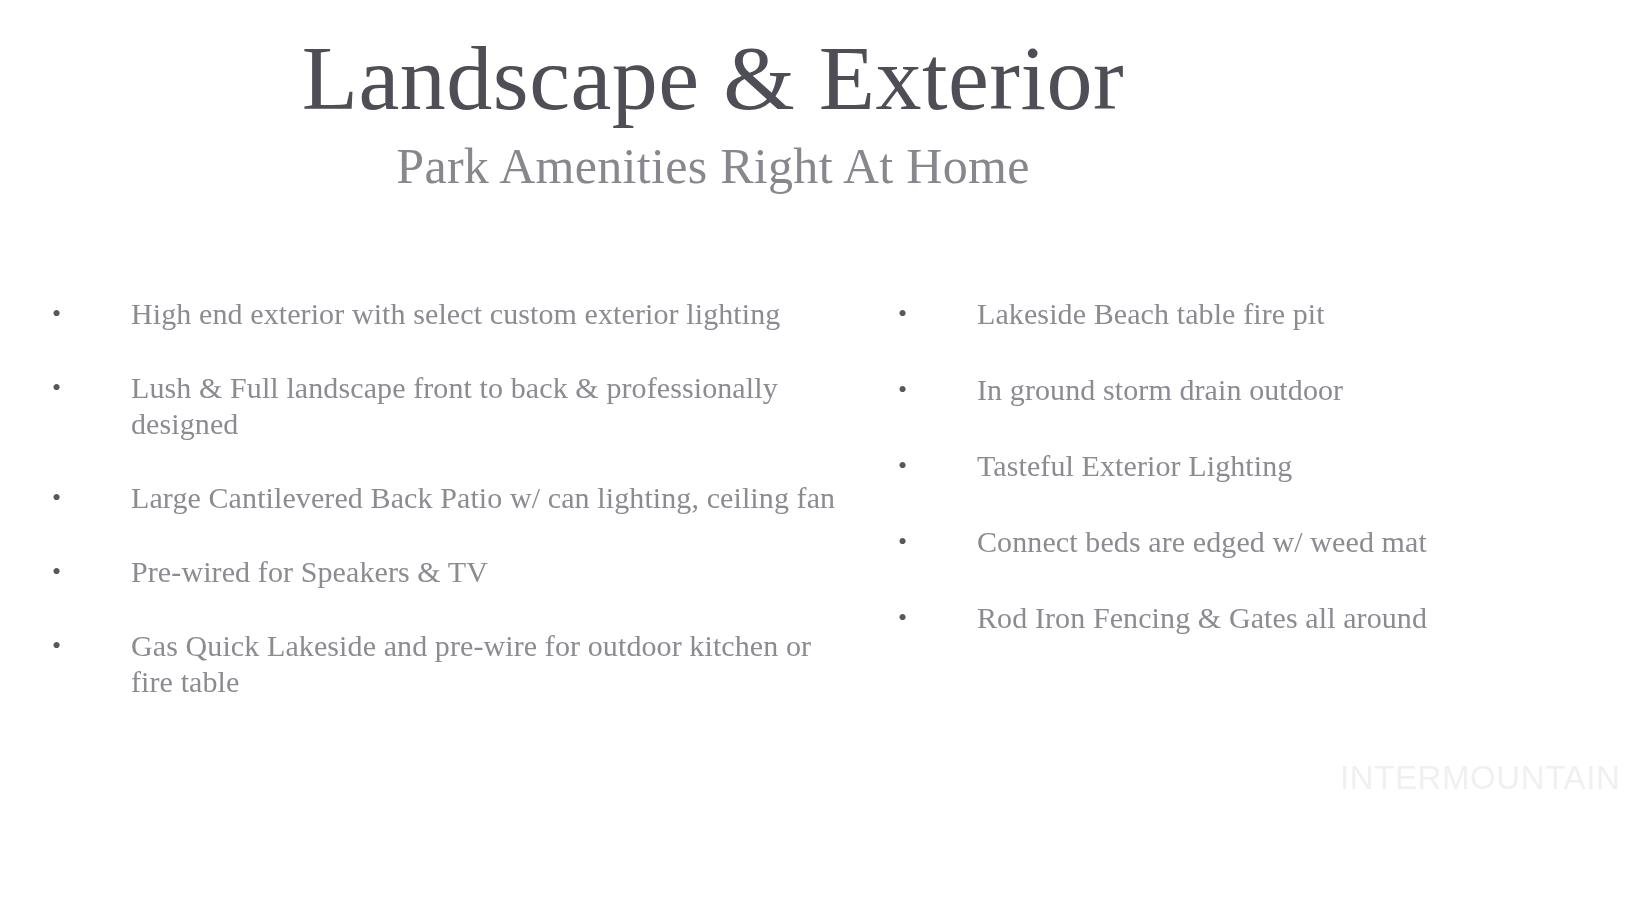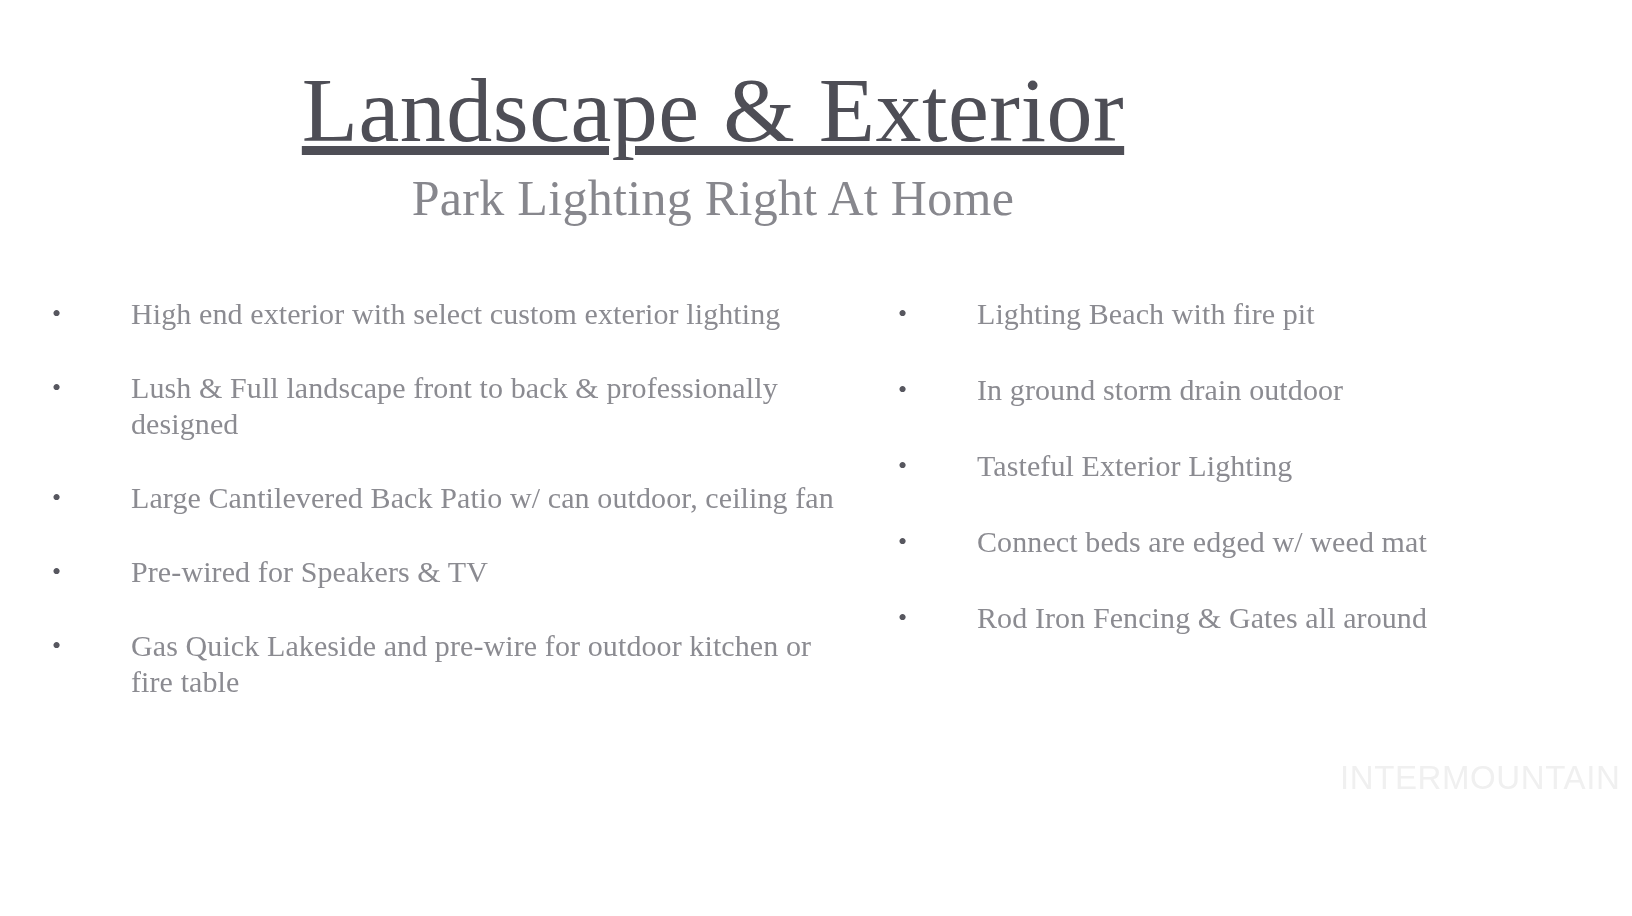--- a/index.html
+++ b/index.html
@@ -28,23 +28,22 @@
     text-align: center;
   }
 
   #slide-title {
     font-family: "Liberation Serif", "DejaVu Serif", serif;
     font-weight: 400;
     font-size: 92px;
     line-height: 1.05;
     letter-spacing: 0.5px;
     color: #4e4e56;
-    padding-top: 62px;
+    padding-top: 30px;
     white-space: nowrap;
-    text-decoration: underline;
   }
 
   #slide-subtitle {
     font-family: "Liberation Serif", "DejaVu Serif", serif;
     font-weight: 400;
     font-size: 50px;
     line-height: 1.1;
     letter-spacing: 0.3px;
     color: #87878d;
     padding-top: 12px;
@@ -120,52 +119,52 @@
     user-select: none;
   }
 </style>
 </head>
 <body>
 
 <div id="slide">
 
   <div id="header">
     <div id="slide-title">Landscape &amp; Exterior</div>
-    <div id="slide-subtitle">Park Lighting Right At Home</div>
+    <div id="slide-subtitle">Park Amenities Right At Home</div>
   </div>
 
   <div id="body-columns">
 
     <div id="left-column" class="bullet-column">
         <div class="bullet-item">
           <span class="bullet-marker">•</span>
           <span class="bullet-text">High end exterior with select custom exterior lighting</span>
         </div>
         <div class="bullet-item">
           <span class="bullet-marker">•</span>
           <span class="bullet-text">Lush &amp; Full landscape front to back &amp;  professionally designed</span>
         </div>
         <div class="bullet-item">
           <span class="bullet-marker">•</span>
-          <span class="bullet-text">Large Cantilevered Back Patio w/ can outdoor, ceiling fan</span>
+          <span class="bullet-text">Large Cantilevered Back Patio w/ can lighting, ceiling fan</span>
         </div>
         <div class="bullet-item">
           <span class="bullet-marker">•</span>
           <span class="bullet-text">Pre-wired for Speakers &amp; TV</span>
         </div>
         <div class="bullet-item">
           <span class="bullet-marker">•</span>
           <span class="bullet-text">Gas Quick Lakeside and pre-wire for outdoor kitchen or fire table</span>
         </div>
       </div>
 
     <div id="right-column" class="bullet-column">
         <div class="bullet-item">
           <span class="bullet-marker">•</span>
-          <span class="bullet-text">Lighting Beach with fire pit</span>
+          <span class="bullet-text">Lakeside Beach table fire pit</span>
         </div>
         <div class="bullet-item">
           <span class="bullet-marker">•</span>
           <span class="bullet-text">In ground storm drain outdoor</span>
         </div>
         <div class="bullet-item">
           <span class="bullet-marker">•</span>
           <span class="bullet-text">Tasteful Exterior Lighting</span>
         </div>
         <div class="bullet-item">

